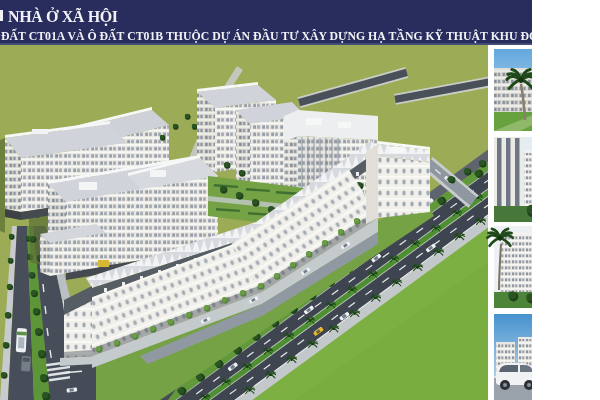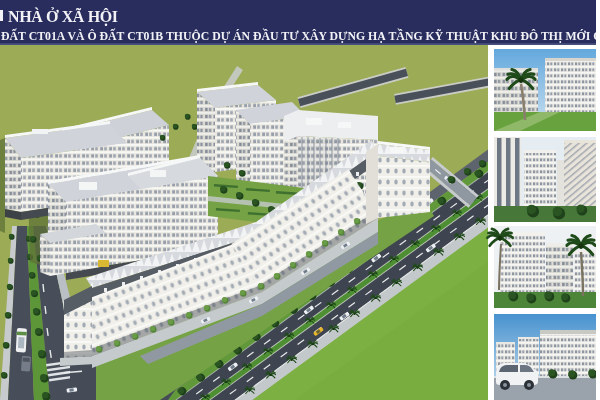--- a/index.html
+++ b/index.html
@@ -1,15 +1,15 @@
 <!DOCTYPE html>
 <html><head><meta charset="utf-8">
 <style>
 html,body{margin:0;padding:0}
-#page{position:relative;width:596px;height:400px;overflow:hidden;background:#fff}
+#page{position:relative;width:532px;height:400px;overflow:hidden;background:#fff}
 svg{display:block;filter:blur(0.35px)}
 </style></head>
 <body>
 <div id="page">
 <svg width="600" height="400" viewBox="0 0 600 400">
 <defs>
   <clipPath id="mainclip">
           <rect x="0" y="45" width="488" height="355"></rect>
         </clipPath>
   <pattern id="winA" width="9" height="7.2" patternUnits="userSpaceOnUse">

